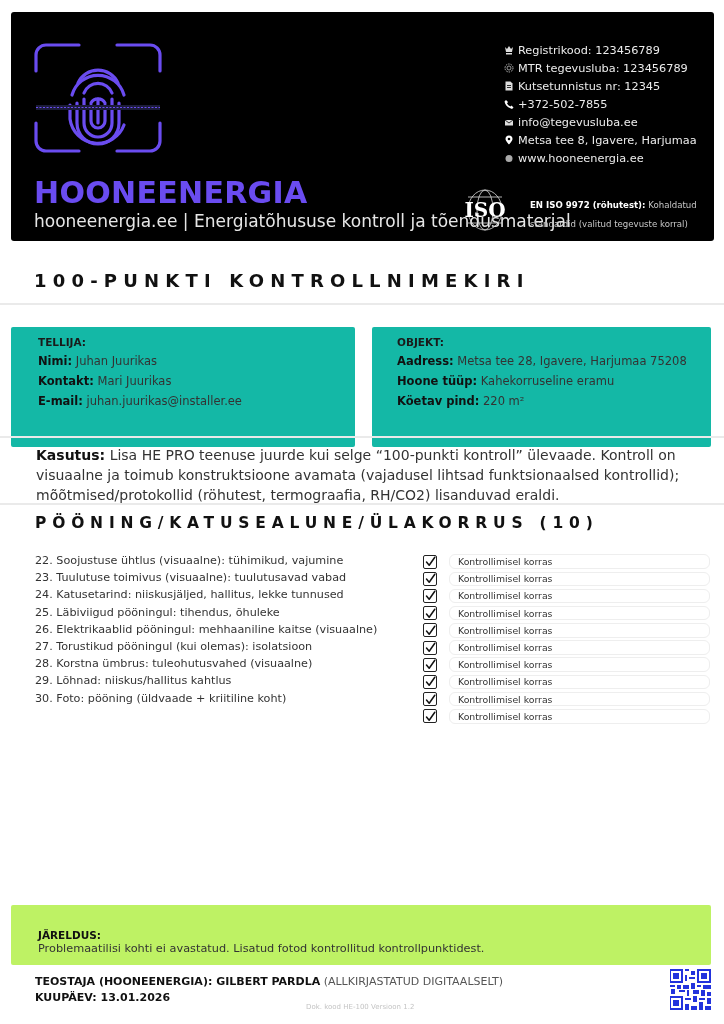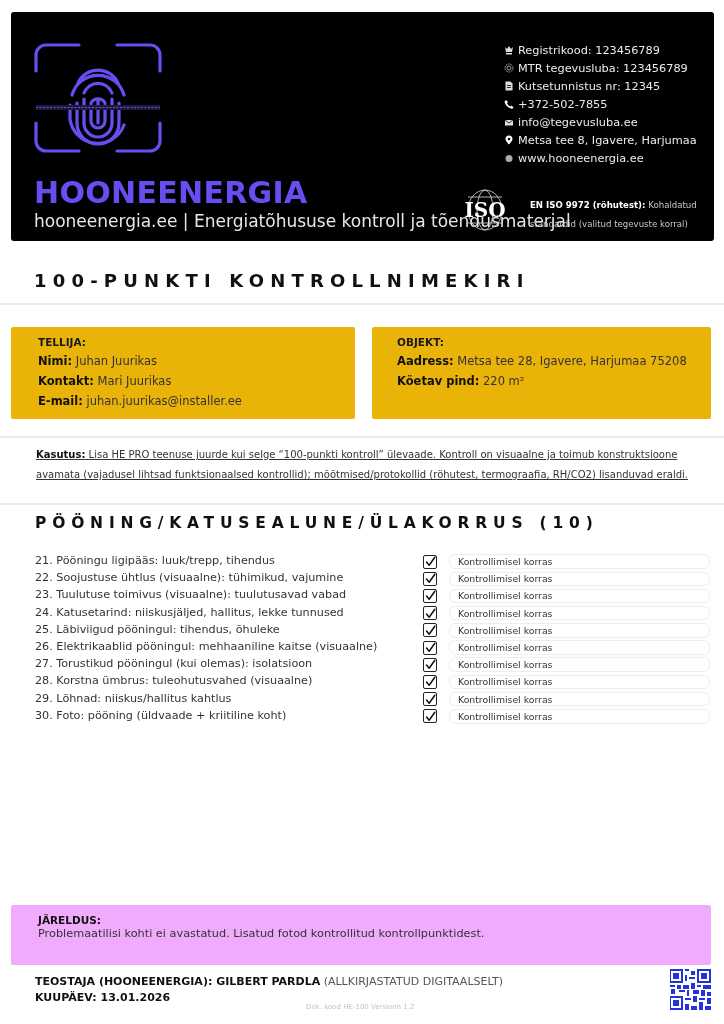--- a/index.html
+++ b/index.html
@@ -27,30 +27,30 @@
   .iso-text { position: absolute; left: 507px; top: 184px; width: 200px; font-size: 8.6px; color: #c8c8c8; line-height: 19px; margin-left: 12px; }
   .iso-text b { color: #ffffff; }
 
   .doc-title {
     position: absolute; left: 34px; top: 270px;
     font-size: 18px; font-weight: bold; letter-spacing: 6.2px; color: #111;
   }
   .rule { position: absolute; left: 0; width: 724px; height: 2px; background: #eaeaea; }
 
   .info-card {
-    position: absolute; top: 327px; height: 92px; background: #eab308; border-radius: 2px;
+    position: absolute; top: 327px; height: 120px; background: #14b8a6; border-radius: 2px;
     padding: 9px 0 0 27px;
   }
   .info-card .title { font-size: 10.5px; font-weight: bold; margin-bottom: 6px; }
   .info-card .row { font-size: 11.5px; height: 20px; color: #333; }
   .info-card .row b { color: #111; }
 
   .usage {
     position: absolute; left: 36px; top: 445px; width: 660px;
-    font-size: 10px; line-height: 20px; color: #333; text-decoration: underline;
+    font-size: 14px; line-height: 20px; color: #333;
   }
   .usage b { color: #111; }
 
   .section-title {
     position: absolute; left: 35px; top: 514px;
     font-size: 15.5px; font-weight: bold; letter-spacing: 5.8px; color: #111;
   }
 
   .items { position: absolute; left: 35px; top: 552px; }
   .item { height: 17.2px; font-size: 11.2px; color: #333; display: flex; align-items: center; }
@@ -60,21 +60,21 @@
     width: 14px; height: 14px; border: 1.3px solid #222; border-radius: 2px;
     display: flex; align-items: center; justify-content: center; margin-right: 12px;
   }
   .status-field {
     width: 261px; height: 14.5px; border: 1px solid #eeeeee; border-radius: 6px;
     font-size: 9.3px; color: #333; padding-left: 8px; display: flex; align-items: center;
   }
 
   .conclusion {
     position: absolute; left: 11px; top: 905px; width: 700px; height: 60px;
-    background: #f0abfc; border-radius: 2px; padding: 9px 0 0 27px;
+    background: #bef264; border-radius: 2px; padding: 24px 0 0 27px;
   }
   .conclusion .title { font-size: 10.5px; font-weight: bold; color: #111; margin-bottom: 1px; }
   .conclusion .body { font-size: 11.3px; color: #333; }
 
   .signer { position: absolute; left: 35px; top: 974px; font-size: 11px; color: #111; line-height: 16px; }
   .signer .muted { color: #555; font-weight: normal; }
   .doc-code { position: absolute; left: 306px; top: 1003px; font-size: 7px; color: #c4c4c4; }
   .qr { position: absolute; left: 669px; top: 969px; width: 42px; height: 41px; }
 </style>
 </head>
@@ -187,33 +187,33 @@
 
 <div class="info-card" style="left:11px; width:344px;">
   <div class="title">TELLIJA:</div>
   <div class="row"><b>Nimi:</b><span> Juhan Juurikas</span></div>
   <div class="row"><b>Kontakt:</b><span> Mari Juurikas</span></div>
   <div class="row"><b>E-mail:</b><span> juhan.juurikas@installer.ee</span></div>
 </div>
 <div class="info-card" style="left:372px; width:339px; padding-left:25px;">
   <div class="title">OBJEKT:</div>
   <div class="row"><b>Aadress:</b><span> Metsa tee 28, Igavere, Harjumaa 75208</span></div>
+  <div class="row"><b>Hoone tüüp:</b><span> Kahekorruseline eramu</span></div>
   <div class="row"><b>Köetav pind:</b><span> 220 m²</span></div>
 </div>
 
 <div class="rule" style="top:436px"></div>
 <div class="usage">
   <b>Kasutus:</b><span> Lisa HE PRO teenuse juurde kui selge “100-punkti kontroll” ülevaade. Kontroll on visuaalne ja toimub konstruktsioone avamata (vajadusel lihtsad funktsionaalsed kontrollid); mõõtmised/protokollid (röhutest, termograafia, RH/CO2) lisanduvad eraldi.</span>
 </div>
 <div class="rule" style="top:503px"></div>
 
 <div class="section-title">PÖÖNING/KATUSEALUNE/ÜLAKORRUS (10)</div>
 
 <div class="items">
-  <div class="item">21. Pööningu ligipääs: luuk/trepp, tihendus</div>
   <div class="item">22. Soojustuse ühtlus (visuaalne): tühimikud, vajumine</div>
   <div class="item">23. Tuulutuse toimivus (visuaalne): tuulutusavad vabad</div>
   <div class="item">24. Katusetarind: niiskusjäljed, hallitus, lekke tunnused</div>
   <div class="item">25. Läbiviigud pööningul: tihendus, õhuleke</div>
   <div class="item">26. Elektrikaablid pööningul: mehhaaniline kaitse (visuaalne)</div>
   <div class="item">27. Torustikud pööningul (kui olemas): isolatsioon</div>
   <div class="item">28. Korstna ümbrus: tuleohutusvahed (visuaalne)</div>
   <div class="item">29. Lõhnad: niiskus/hallitus kahtlus</div>
   <div class="item">30. Foto: pööning (üldvaade + kriitiline koht)</div>
 </div>

